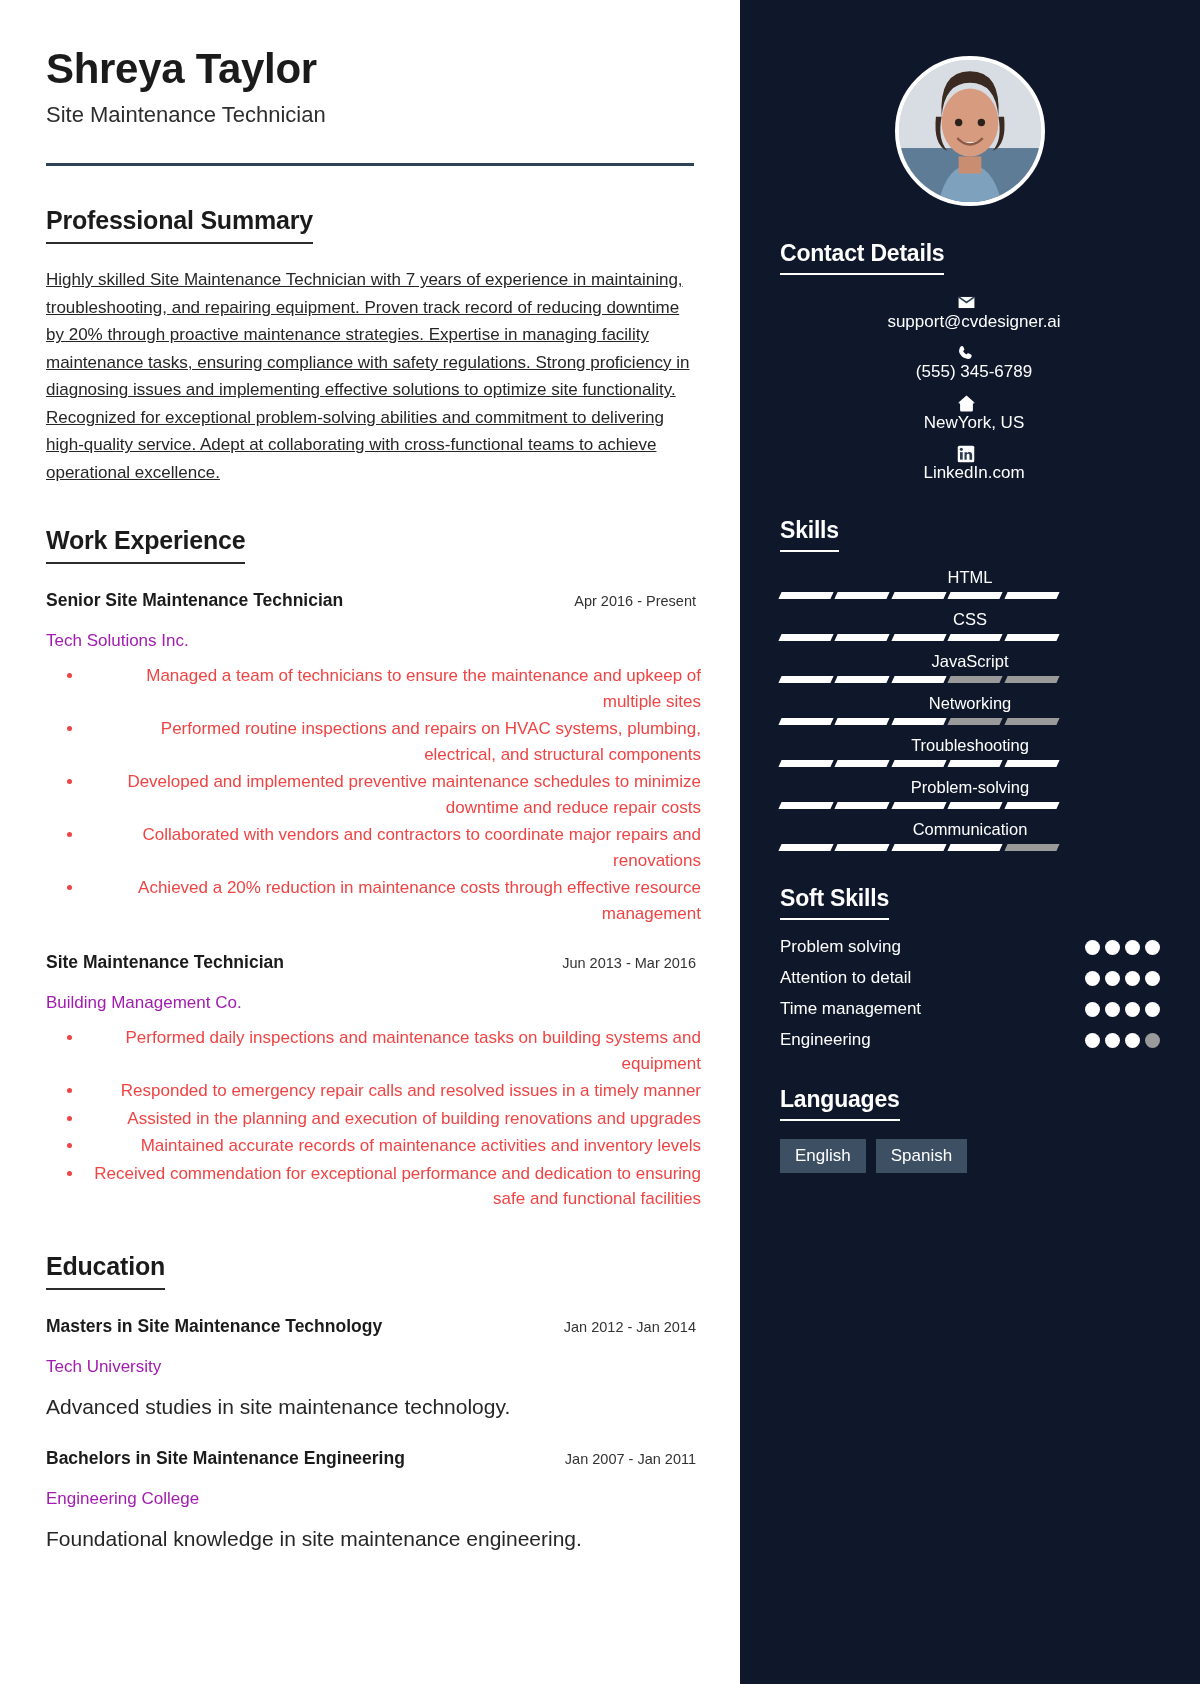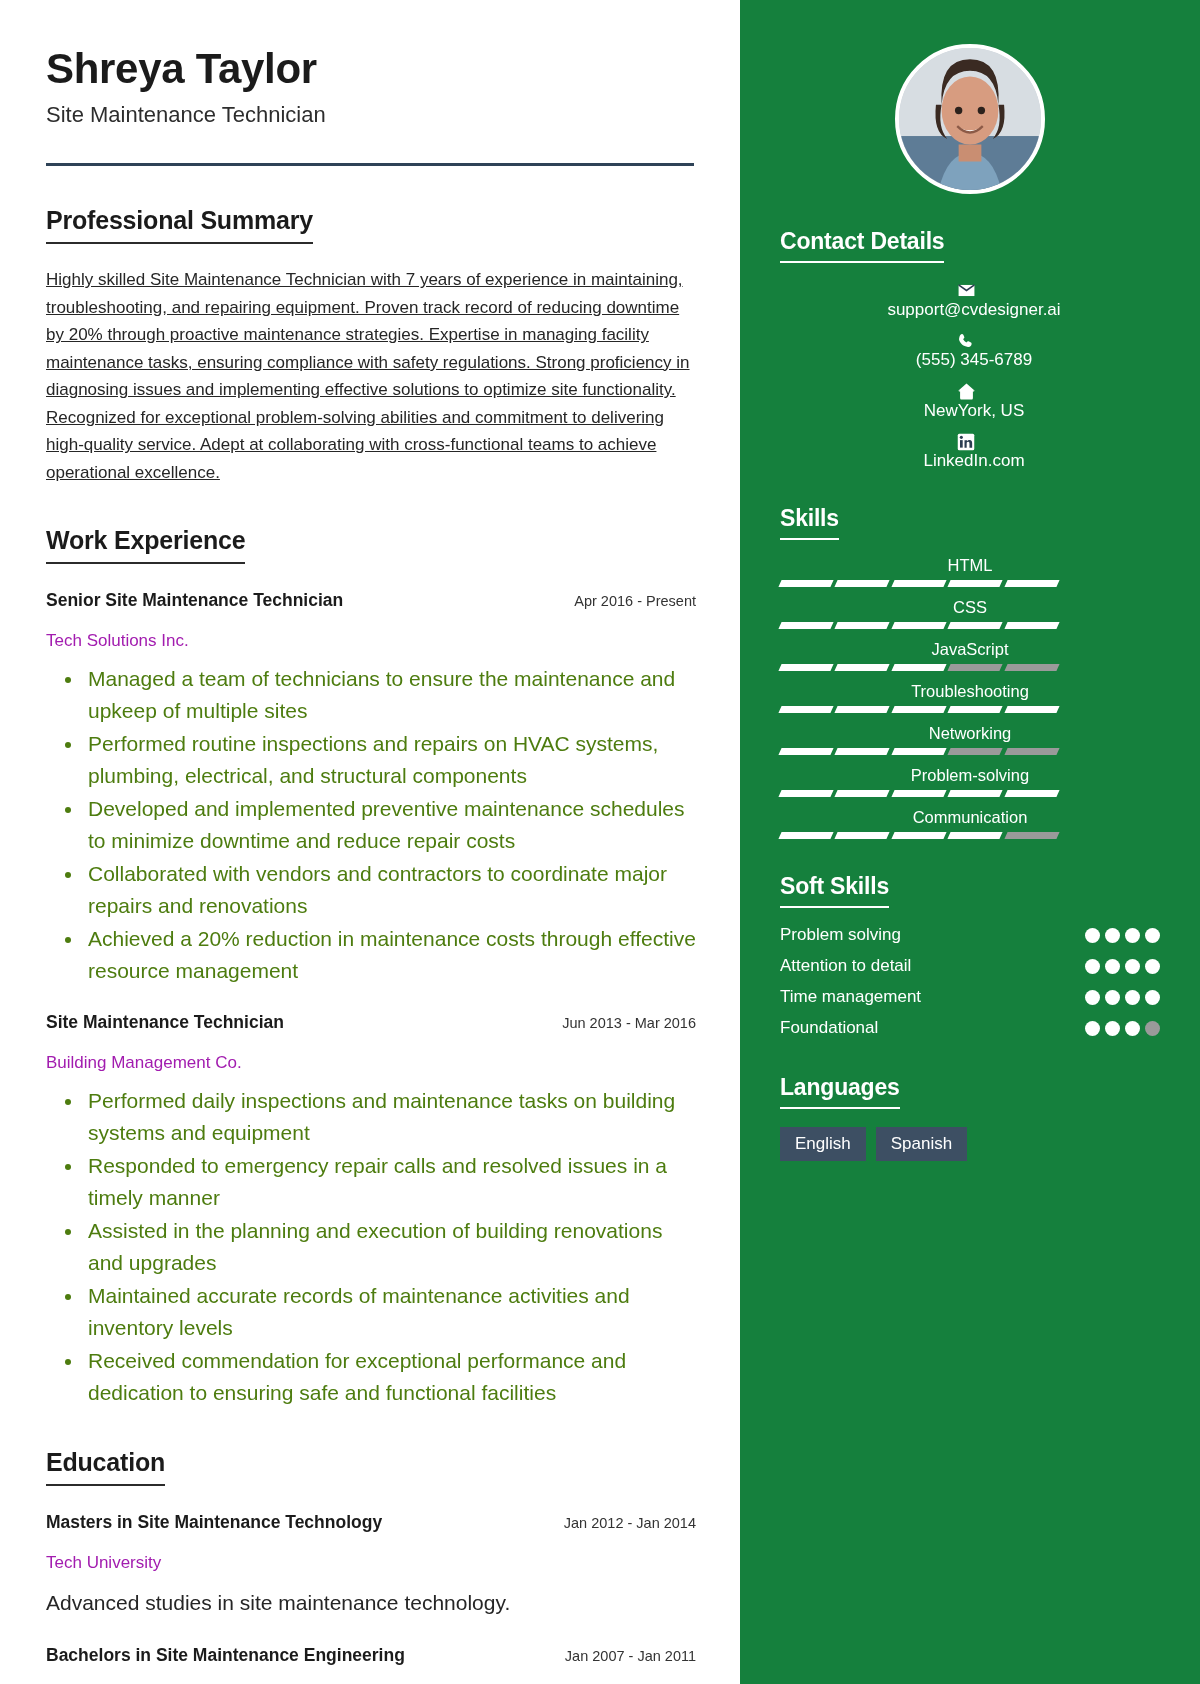--- a/index.html
+++ b/index.html
@@ -91,33 +91,34 @@
     margin-top: 14px;
     line-height: 1.5;
     width: 650px;
   }
   ul.bullets {
     margin: 12px 0 0 0;
     padding-left: 38px;
     width: 655px;
   }
   ul.bullets li {
-    font-size: 21px;
+    font-size: 17px;
     line-height: 1.5;
-    color: #4d7c0f;
+    color: #ef4444;
     margin-bottom: 2px;
     padding-left: 4px;
+    text-align: right;
   }
 
   
   .sidebar {
     width: 460px;
-    background: #15803d;
-    color: #ffffff;
-    padding: 0 40px;
+    background: #0f172a;
+    color: #ffffff;
+    padding: 12px 40px;
     position: relative;
   }
   .avatar-wrap {
     display: flex;
     justify-content: center;
     padding-top: 44px;
   }
   .avatar {
     width: 150px;
     height: 150px;
@@ -395,37 +396,37 @@
             <div class="skill-name">JavaScript</div>
             <div class="skill-bar">
               <span class="skill-seg"></span>
               <span class="skill-seg"></span>
               <span class="skill-seg"></span>
               <span class="skill-seg off"></span>
               <span class="skill-seg off"></span>
             </div>
           </div>
           <div class="skill-item">
-            <div class="skill-name">Troubleshooting</div>
-            <div class="skill-bar">
-              <span class="skill-seg"></span>
-              <span class="skill-seg"></span>
-              <span class="skill-seg"></span>
-              <span class="skill-seg"></span>
-              <span class="skill-seg"></span>
-            </div>
-          </div>
-          <div class="skill-item">
             <div class="skill-name">Networking</div>
             <div class="skill-bar">
               <span class="skill-seg"></span>
               <span class="skill-seg"></span>
               <span class="skill-seg"></span>
               <span class="skill-seg off"></span>
               <span class="skill-seg off"></span>
+            </div>
+          </div>
+          <div class="skill-item">
+            <div class="skill-name">Troubleshooting</div>
+            <div class="skill-bar">
+              <span class="skill-seg"></span>
+              <span class="skill-seg"></span>
+              <span class="skill-seg"></span>
+              <span class="skill-seg"></span>
+              <span class="skill-seg"></span>
             </div>
           </div>
           <div class="skill-item">
             <div class="skill-name">Problem-solving</div>
             <div class="skill-bar">
               <span class="skill-seg"></span>
               <span class="skill-seg"></span>
               <span class="skill-seg"></span>
               <span class="skill-seg"></span>
               <span class="skill-seg"></span>
@@ -468,21 +469,21 @@
           <div class="soft-row">
             <div class="soft-name">Time management</div>
             <div class="soft-dots">
               <span class="dot"></span>
               <span class="dot"></span>
               <span class="dot"></span>
               <span class="dot"></span>
             </div>
           </div>
           <div class="soft-row">
-            <div class="soft-name">Foundational</div>
+            <div class="soft-name">Engineering</div>
             <div class="soft-dots">
               <span class="dot"></span>
               <span class="dot"></span>
               <span class="dot"></span>
               <span class="dot off"></span>
             </div>
           </div>
         </div>
     </div>
 

